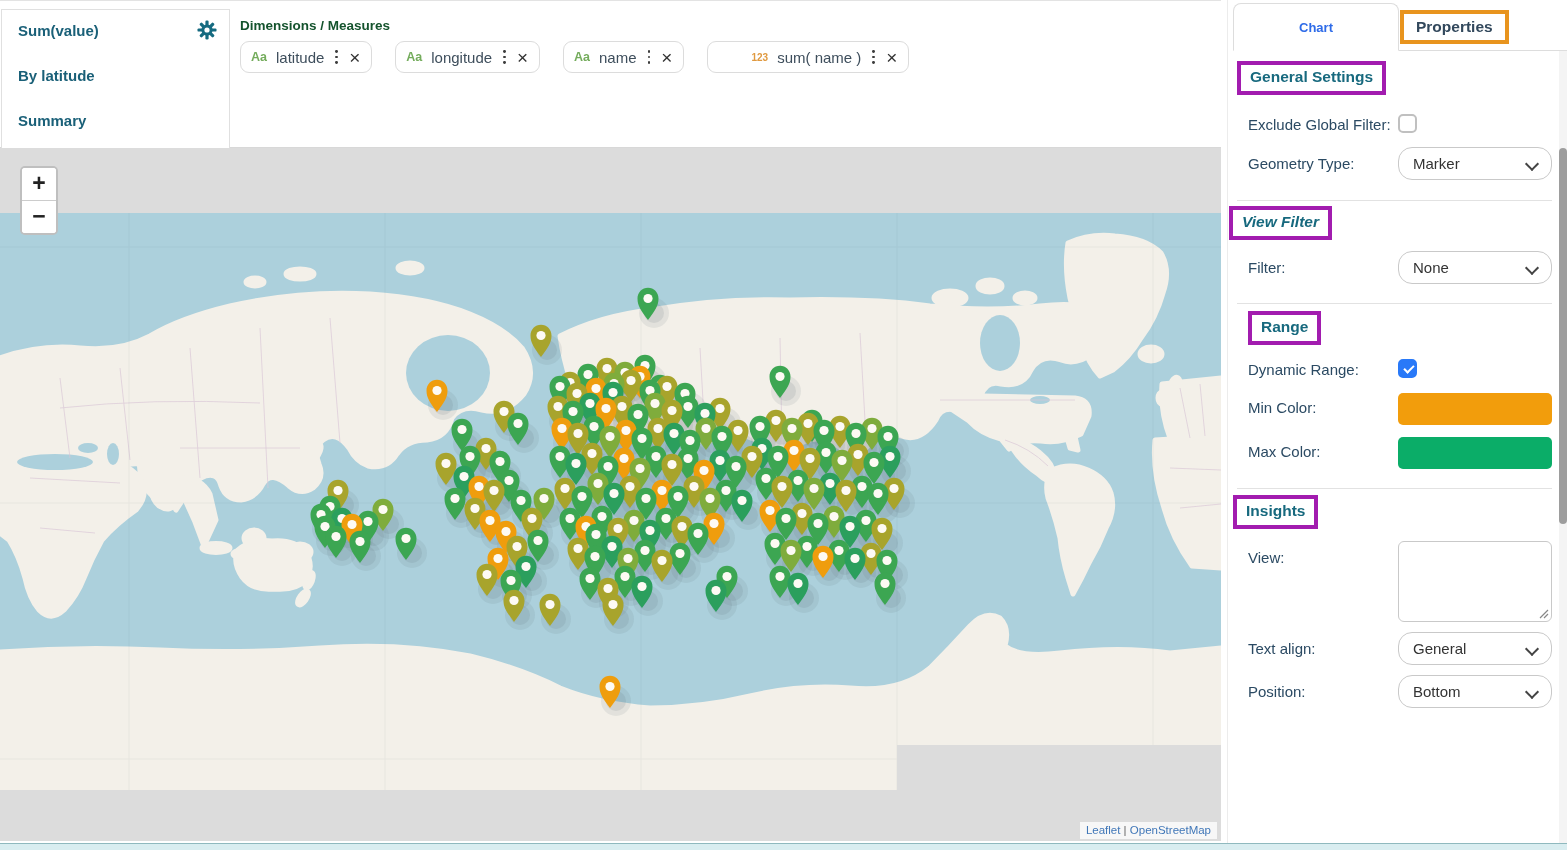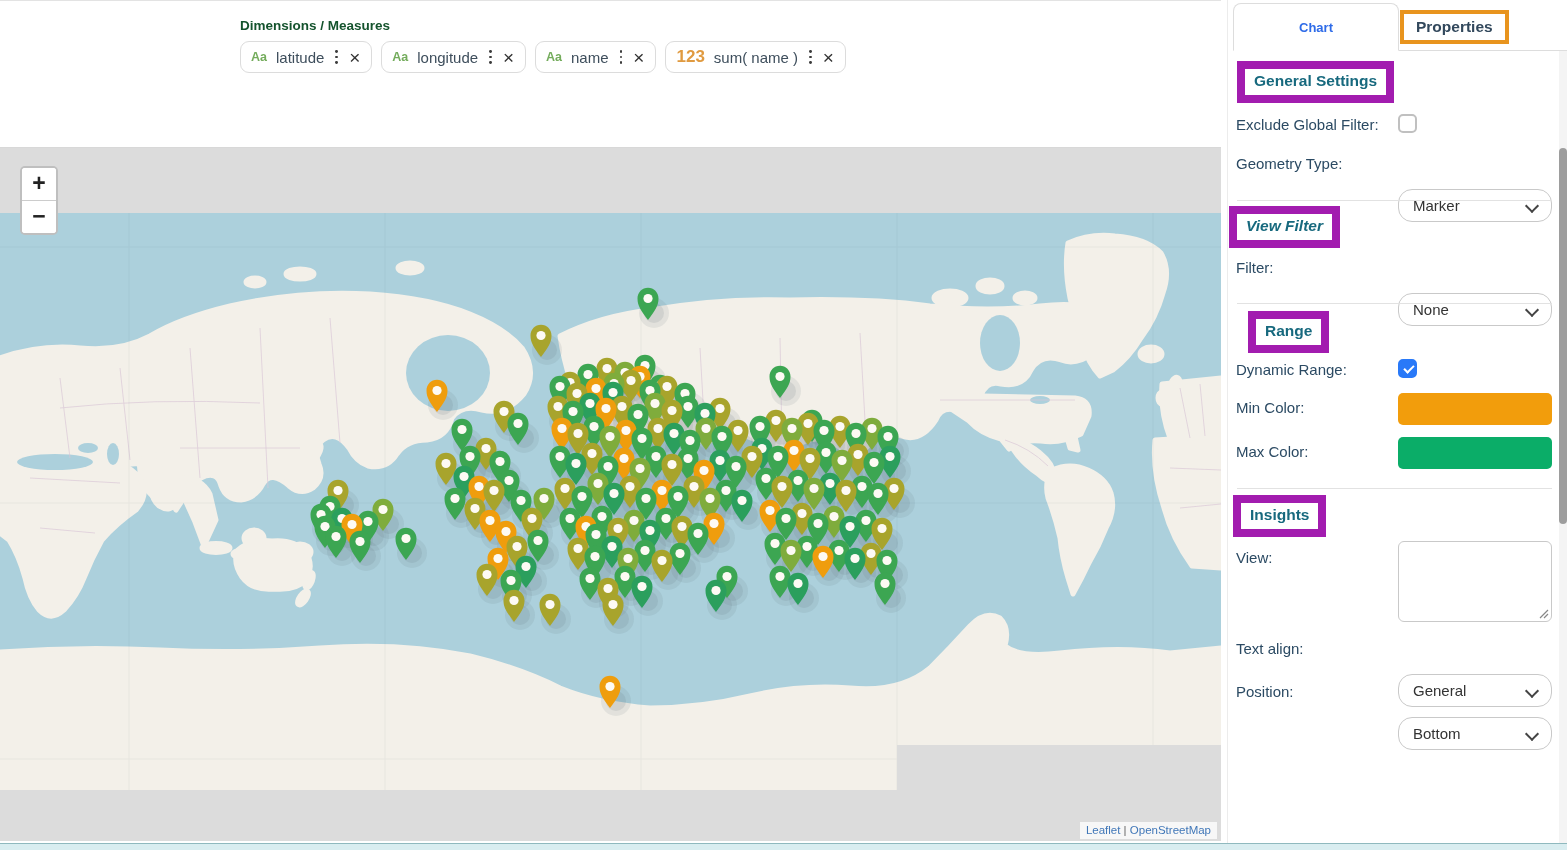--- a/index.html
+++ b/index.html
@@ -4,67 +4,92 @@
 <style>
   html,body{margin:0;padding:0;background:#fff;}
   #app{position:relative;width:1567px;height:850px;font-family:"Liberation Sans",sans-serif;overflow:hidden;background:#fff;}
   
   #header{position:absolute;left:0;top:0;width:1221px;height:148px;background:#fff;border-top:1px solid #e3e3e3;border-bottom:1px solid #d8d8d8;box-sizing:border-box;}
   #sidebar{position:absolute;left:1px;top:8px;width:229px;height:139px;border:1px solid #e0e0e0;border-bottom:none;box-sizing:border-box;background:#fff;}
   .sb-item{position:relative;padding:12px 16px 0 16px;font-size:15px;font-weight:700;color:#1a6078;height:33px;cursor:pointer;}
   .gear{position:absolute;right:12px;top:10px;width:20px;height:20px;}
   #dims{position:absolute;left:230px;top:8px;width:991px;height:139px;box-sizing:border-box;padding:9px 0 0 10px;}
   .dims-title{font-size:13.5px;font-weight:700;color:#14532d;margin-bottom:8px;}
-  #pillrow{display:flex;gap:9px;}
+  #pillrow{display:flex;gap:23px;}
   .pill{display:flex;align-items:center;gap:9px;height:30px;padding:0 11px 0 10px;border:1px solid #dcdcdc;border-radius:9px;background:#fff;cursor:pointer;}
   .pill .badge{font-size:12.5px;font-weight:700;color:#74ac5c;}
-  .pill .badge.num{color:#e09a40;font-size:17px;}
+  .pill .badge.num{color:#e09a40;font-size:10px;margin-left:33px;}
   .pill .plabel{font-size:15px;color:#3e4e5c;}
   .pill .dots{display:inline-flex;flex-direction:column;gap:2.5px;padding:0 2px;cursor:pointer;}
   .pill .dots i{width:2.8px;height:2.8px;border-radius:50%;background:#3c3c3c;}
   .pill .pclose{font-size:19px;line-height:1;color:#333;cursor:pointer;font-weight:400;}
   
   #map{position:absolute;left:0;top:148px;width:1221px;height:693px;background:#dcdcdc;overflow:hidden;}
   #mapsvg{position:absolute;left:0;top:0;}
   .zoomctl{position:absolute;left:20px;top:18px;width:34px;border:2px solid rgba(0,0,0,0.25);border-radius:5px;background:#fff;overflow:hidden;}
   .zbtn{width:34px;height:32px;line-height:31px;text-align:center;font-size:23px;font-weight:700;color:#222;cursor:pointer;background:#fff;}
   .zbtn.top{border-bottom:1px solid #ccc;}
   .attrib{position:absolute;right:4px;bottom:2px;background:rgba(255,255,255,0.78);padding:2px 6px 3px 6px;font-size:11.5px;color:#666;}
   .attrib a{color:#4077b8;text-decoration:none;cursor:pointer;}
   
   #panel{position:absolute;left:1227px;top:0;width:340px;height:850px;background:#fff;border-left:1px solid #ececec;box-sizing:border-box;}
   .tabrow{position:absolute;left:0;top:0;width:100%;height:50px;}
   .tabline{position:absolute;left:171px;right:0;top:50px;height:1px;background:#ddd;}
   .tab-chart{position:absolute;left:5px;top:3px;width:166px;height:48px;border:1px solid #ddd;border-bottom:1px solid #fff;border-radius:8px 8px 0 0;background:#fff;color:#2e6be8;font-size:13px;font-weight:700;display:flex;align-items:center;justify-content:center;cursor:pointer;box-sizing:border-box;}
   .tab-props{position:absolute;left:172px;top:10px;border:4px solid #e8941e;padding:4px 12px;color:#32485c;font-size:15.5px;font-weight:700;cursor:pointer;background:#fff;}
-  .annot-red{display:inline-block;border:8px solid #a21caf;padding:3px 9px 5px 9px;background:#fff;}
+  .annot-red{display:inline-block;border:4px solid #a21caf;padding:3px 9px 5px 9px;background:#fff;}
   .sec-title{font-size:15.5px;font-weight:700;color:#17697e;}
-  .prow{position:absolute;left:8px;width:314px;display:flex;align-items:center;}
+  .prow{position:absolute;left:20px;width:314px;display:flex;align-items:center;}
   .plab{font-size:15px;color:#2b4a63;}
   .sep{position:absolute;left:9px;width:315px;height:1px;background:#e2e2e2;}
-  .select{position:absolute;left:170px;width:154px;height:33px;border:1px solid #c9c9c9;border-radius:14px;background:#fff;box-sizing:border-box;display:flex;align-items:center;padding-left:14px;font-size:15px;color:#333;cursor:pointer;margin-top:42px;}
+  .select{position:absolute;left:170px;width:154px;height:33px;border:1px solid #c9c9c9;border-radius:14px;background:#fff;box-sizing:border-box;display:flex;align-items:center;padding-left:14px;font-size:15px;color:#333;cursor:pointer;}
   .select .chev{position:absolute;right:14px;top:11px;width:8px;height:8px;border-right:2px solid #444;border-bottom:2px solid #444;transform:rotate(45deg);}
   .cbox{position:absolute;left:170px;width:19px;height:19px;border:2px solid #c0c0c0;border-radius:5px;background:#fff;box-sizing:border-box;cursor:pointer;}
   .cbox.checked{background:#2979f8;border-color:#2979f8;position:absolute;}
   .cbox.checked:after{content:"";position:absolute;left:3.5px;top:4px;width:8px;height:4px;border-left:2.6px solid #fff;border-bottom:2.6px solid #fff;transform:rotate(-45deg);}
   .swatch{position:absolute;left:170px;width:154px;height:32px;border-radius:5px;cursor:pointer;}
   .txtarea{position:absolute;left:170px;width:154px;height:81px;border:1px solid #c9c9c9;border-radius:6px;background:#fff;box-sizing:border-box;cursor:text;}
   .rsz{position:absolute;right:2px;bottom:2px;width:10px;height:10px;}
   
   .sbar-track{position:absolute;right:0;top:51px;width:8px;height:799px;background:#f4f4f4;}
   .sbar-thumb{position:absolute;right:0;top:148px;width:8px;height:376px;background:#9d9d9d;border-radius:4px;cursor:pointer;}
   
   #bstrip{position:absolute;left:0;top:843px;width:1567px;height:7px;background:#d9edf0;border-top:1.5px solid #8fb9be;box-sizing:content-box;}
 </style>
 </head>
 <body>
 
 <div id="app">
 
   <div id="header">
+    <div id="sidebar">
+      <div class="sb-item">
+        <span>Sum(value)</span>
+        <span class="gear">
+          <svg width="20" height="20" viewBox="0 0 20 20">
+            <g fill="#156a80">
+              <circle cx="10" cy="10" r="5.6"></circle>
+              <g>
+                <rect x="8.4" y="0.5" width="3.2" height="19" rx="1.2"></rect>
+                <rect x="8.4" y="0.5" width="3.2" height="19" rx="1.2" transform="rotate(45 10 10)"></rect>
+                <rect x="8.4" y="0.5" width="3.2" height="19" rx="1.2" transform="rotate(90 10 10)"></rect>
+                <rect x="8.4" y="0.5" width="3.2" height="19" rx="1.2" transform="rotate(135 10 10)"></rect>
+              </g>
+            </g>
+            <circle cx="10" cy="10" r="2.6" fill="#fff"></circle>
+          </svg>
+        </span>
+      </div>
+      <div class="sb-item">
+        <span>By latitude</span>
+      </div>
+      <div class="sb-item">
+        <span>Summary</span>
+      </div>
+    </div>
     <div id="dims">
       <div class="dims-title">Dimensions / Measures</div>
       <div id="pillrow">
           <div class="pill">
             <span class="badge">Aa</span>
             <span class="plabel">latitude</span>
             <span class="dots">
               <i></i>
               <i></i>
               <i></i>

